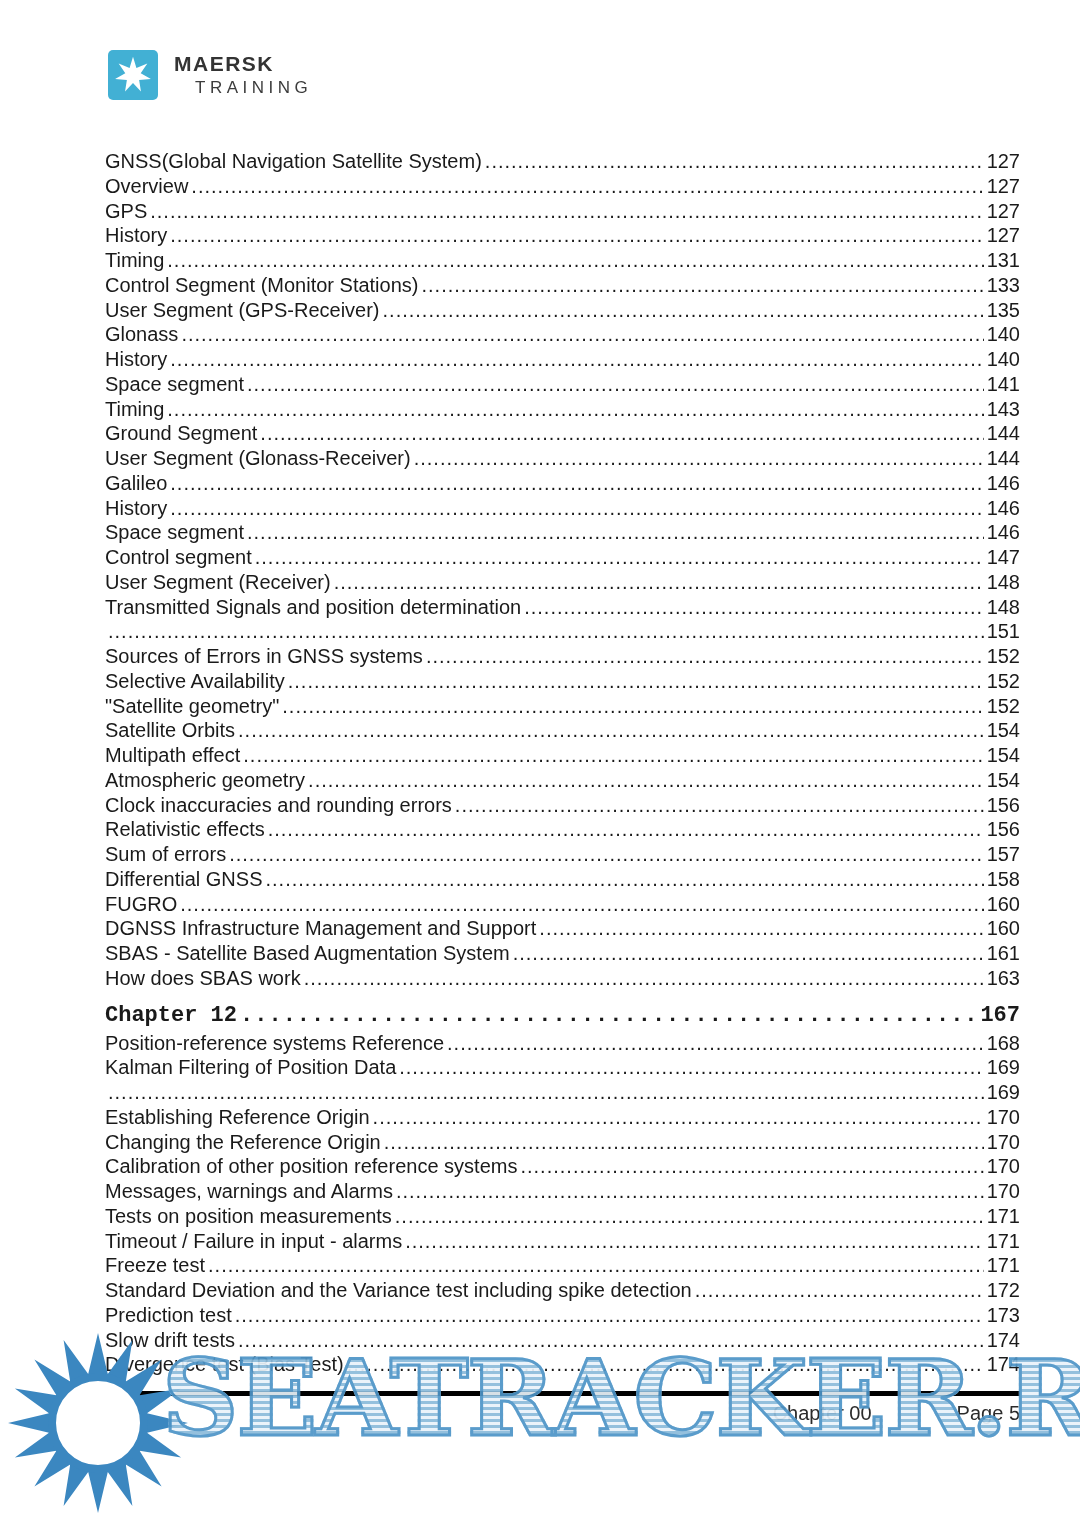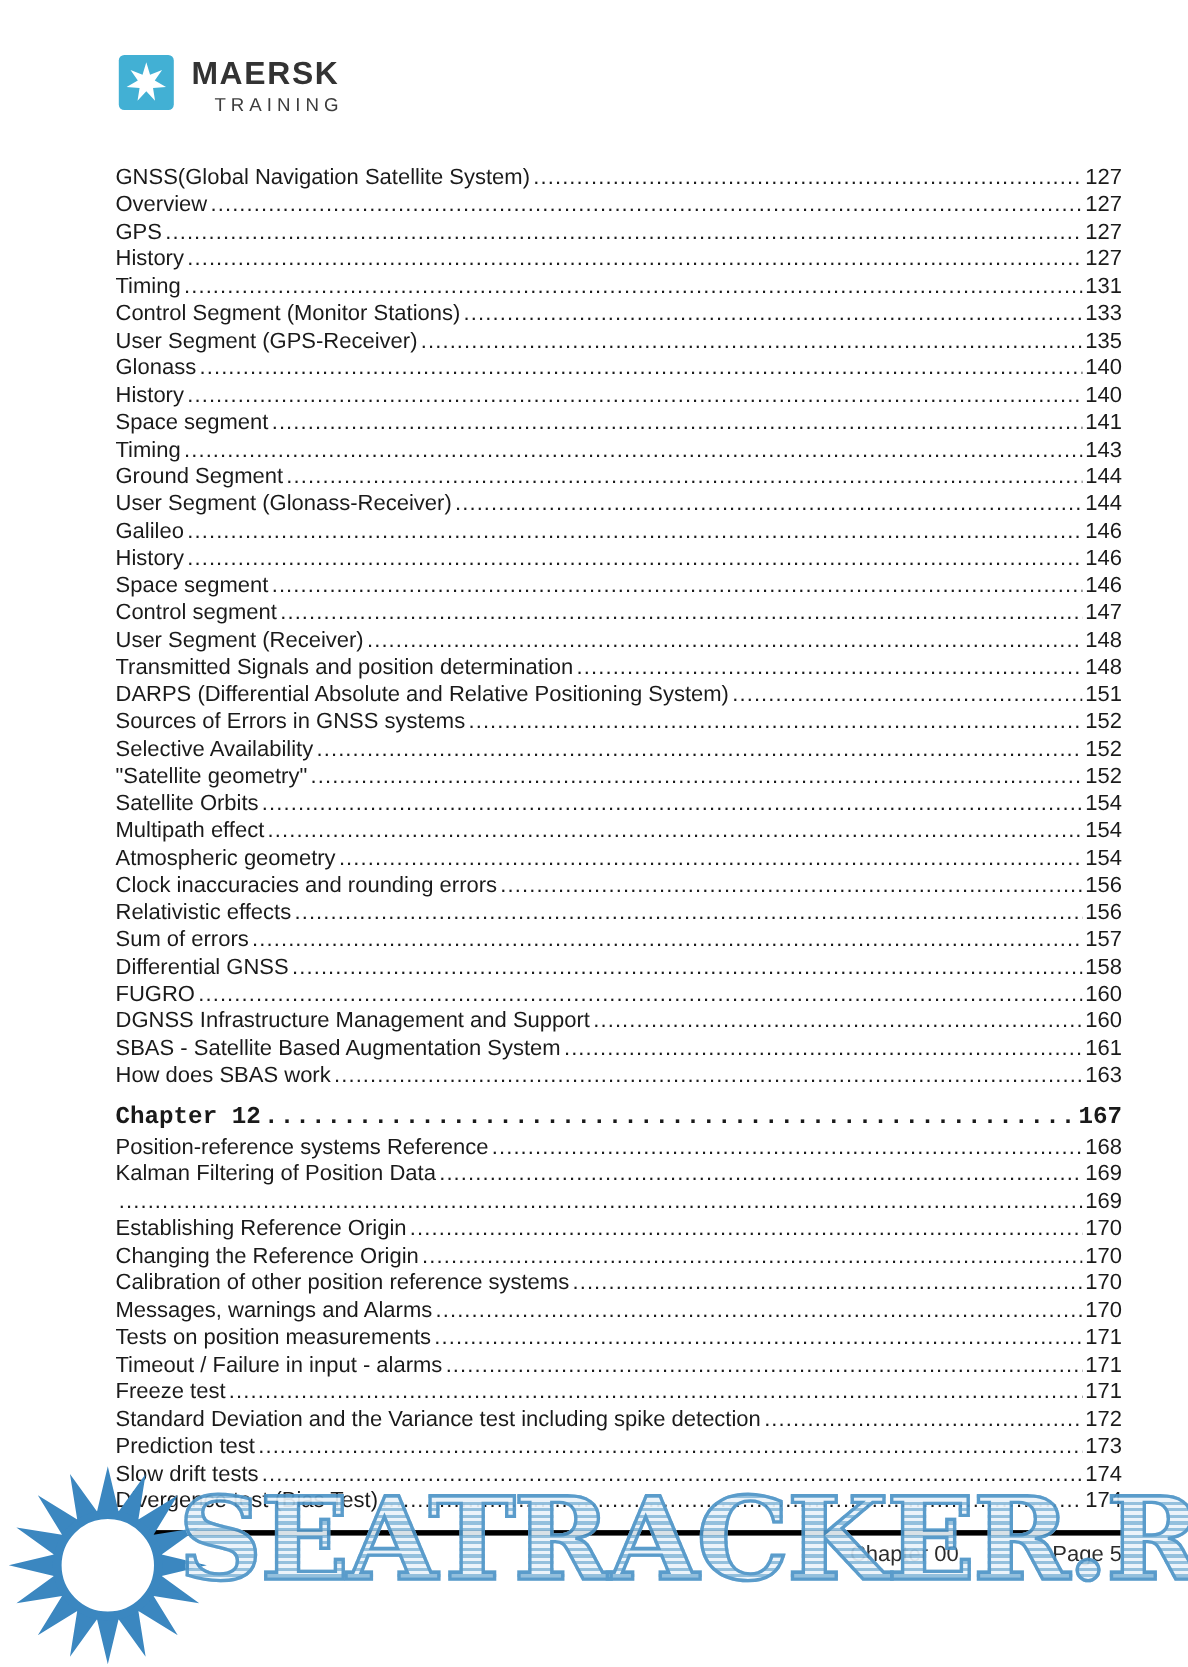--- a/index.html
+++ b/index.html
@@ -14,21 +14,21 @@
   .page { position: absolute; inset: 0; }
 
   
   .brand { position: absolute; top: 50px; left: 108px; display: flex; align-items: flex-start; }
   .brand-logo {
     width: 50px; height: 50px; background: #42b0d4; border-radius: 5px;
     display: flex; align-items: center; justify-content: center; flex: 0 0 auto;
   }
   .brand-text { margin-left: 16px; padding-top: 3px; }
   .brand-name {
-    font-size: 29px; font-weight: bold; color: #333333; letter-spacing: 1.5px;
+    font-size: 21px; font-weight: bold; color: #333333; letter-spacing: 1.5px;
     line-height: 1.0;
   }
   .brand-sub {
     font-size: 17px; color: #3c3c3c; letter-spacing: 4.5px; margin-top: 4px; margin-left: 21px;
   }
 
   
   .toc {
     position: absolute; left: 105px; right: 60px; top: 149px; width: 915px;
   }
@@ -188,21 +188,20 @@
         <span class="toc-text">User Segment (Receiver) </span>
         <span class="toc-dots"></span>
         <span class="toc-page">148</span>
       </div>
       <div class="toc-line">
         <span class="toc-text">Transmitted Signals and position determination </span>
         <span class="toc-dots"></span>
         <span class="toc-page">148</span>
       </div>
       <div class="toc-line">
-        <span class="toc-text">DARPS (Differential Absolute and Relative Positioning System)</span>
         <span class="toc-dots"></span>
         <span class="toc-page">151</span>
       </div>
       <div class="toc-line">
         <span class="toc-text">Sources of Errors in GNSS systems</span>
         <span class="toc-dots"></span>
         <span class="toc-page">152</span>
       </div>
       <div class="toc-line">
         <span class="toc-text">Selective Availability </span>

